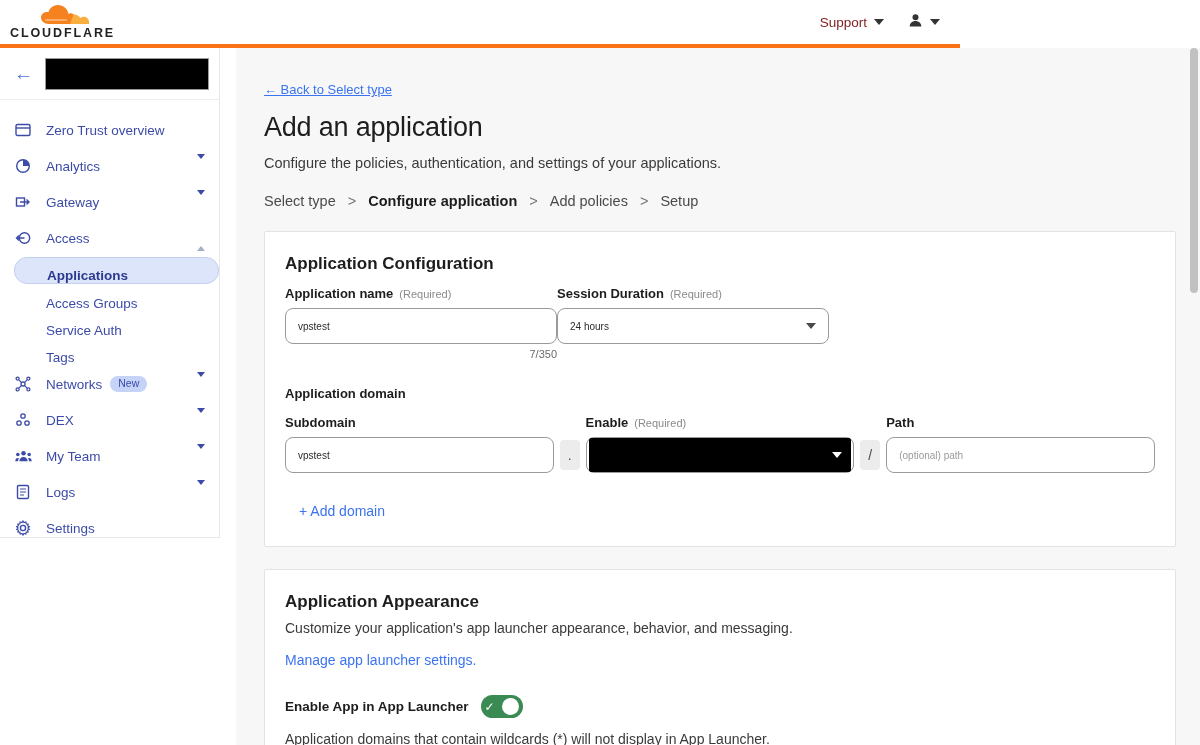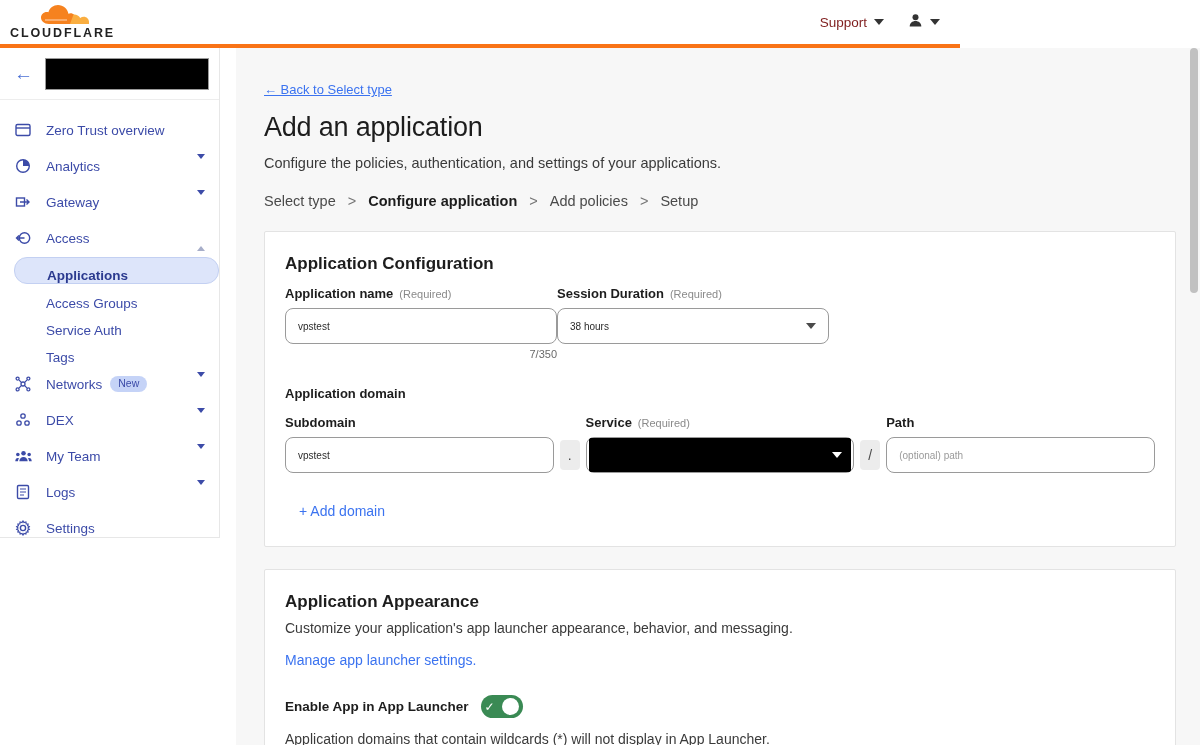--- a/index.html
+++ b/index.html
@@ -395,21 +395,21 @@
           </div>
           <div class="counter">7/350</div>
         </div>
 
         <div style="width:272px; ">
           <div class="field-label">
             <span>Session Duration</span>
             <span class="req">(Required)</span>
           </div>
           <div class="input select">
-            <span>38 hours</span>
+            <span>24 hours</span>
             <span class="sel-caret"></span>
           </div>
         </div>
       </div>
 
       <div class="field-label" style="margin-top:26px;">
         <span>Application domain</span>
       </div>
 
       <div class="row" style="margin-top:14px;">
@@ -419,21 +419,21 @@
           </div>
           <div class="input">
             <span>vpstest</span>
           </div>
         </div>
 
         <div class="sep-box">.</div>
 
         <div style="width:272px;">
           <div class="field-label">
-            <span>Service</span>
+            <span>Enable</span>
             <span class="req">(Required)</span>
           </div>
           <div class="domain-wrap">
             <div class="domain-black">
               <span class="white-caret"></span>
             </div>
           </div>
         </div>
 
         <div class="sep-box">/</div>

